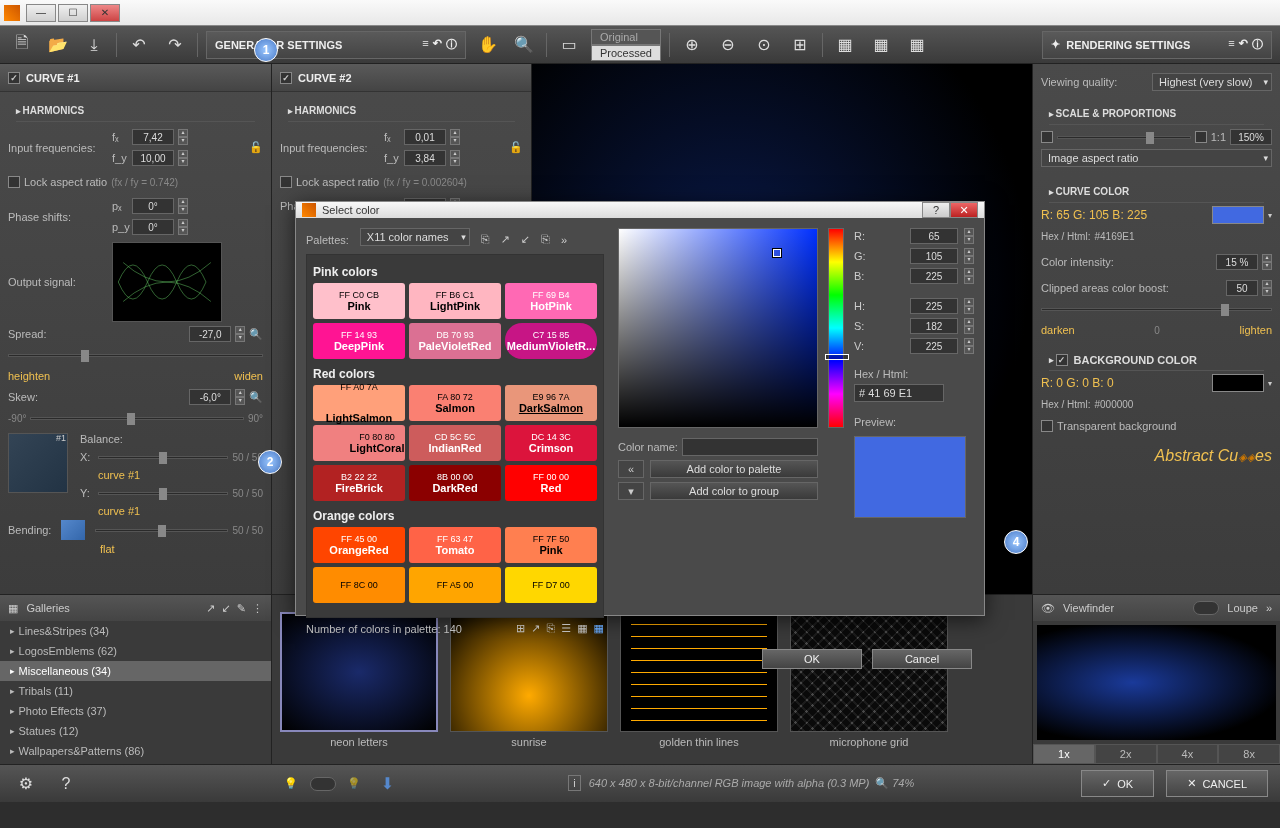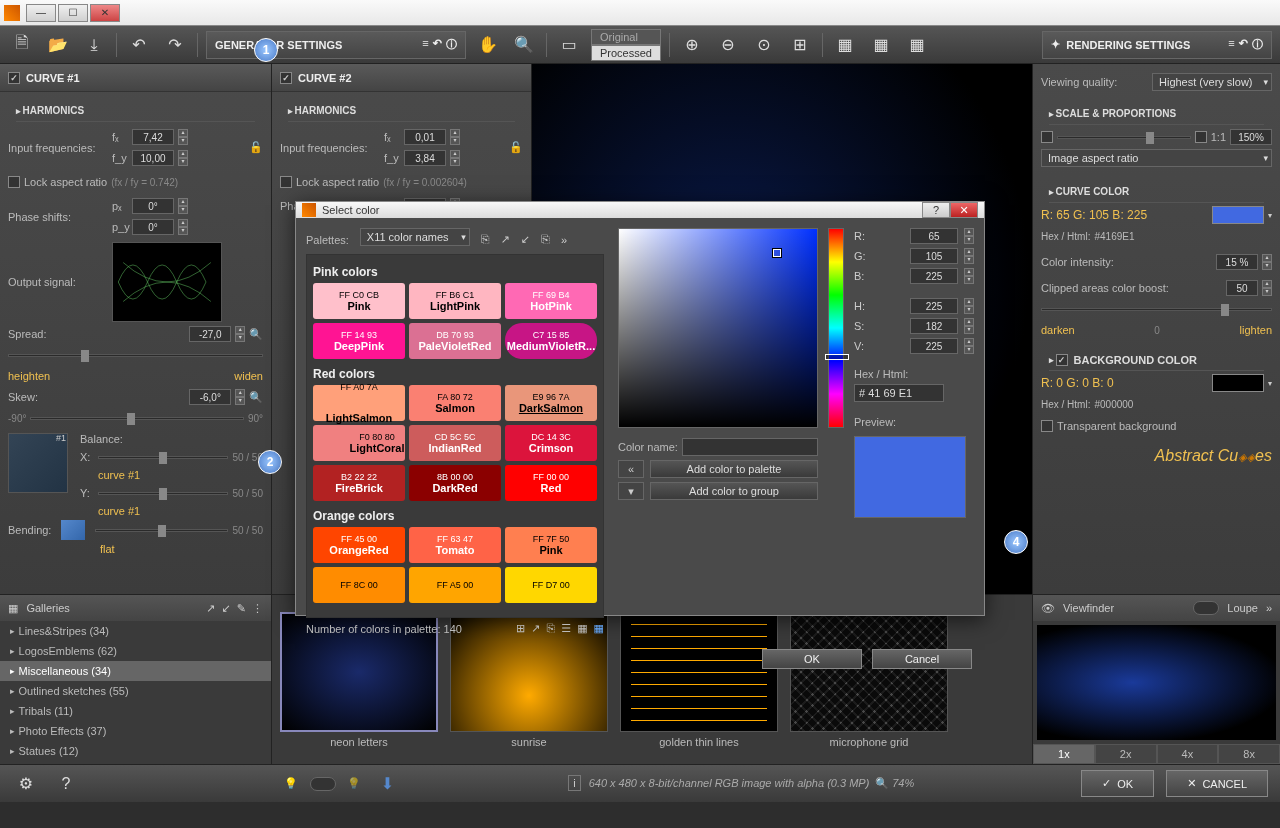--- a/index.html
+++ b/index.html
@@ -450,21 +450,20 @@
           <span>↗</span>
           <span>↙</span>
           <span>✎</span>
           <span>⋮</span>
         </span>
     </div>
     <div class="gal-list" id="gal-list">
         <div class="gal-item">Lines&amp;Stripes (34)</div>
         <div class="gal-item">LogosEmblems (62)</div>
         <div class="gal-item sel">Miscellaneous (34)</div>
-        <div class="gal-item">Outlined sketches (55)</div>
         <div class="gal-item">Tribals (11)</div>
         <div class="gal-item">Photo Effects (37)</div>
         <div class="gal-item">Statues (12)</div>
         <div class="gal-item">Wallpapers&amp;Patterns (86)</div>
       </div>
   </div>
   <div class="thumbs" id="thumbs">
       <div class="thumb-item">
         <div class="thumb-img thumb-render1 sel"></div>
         <div style="color: rgb(187, 187, 187);">neon letters</div>

